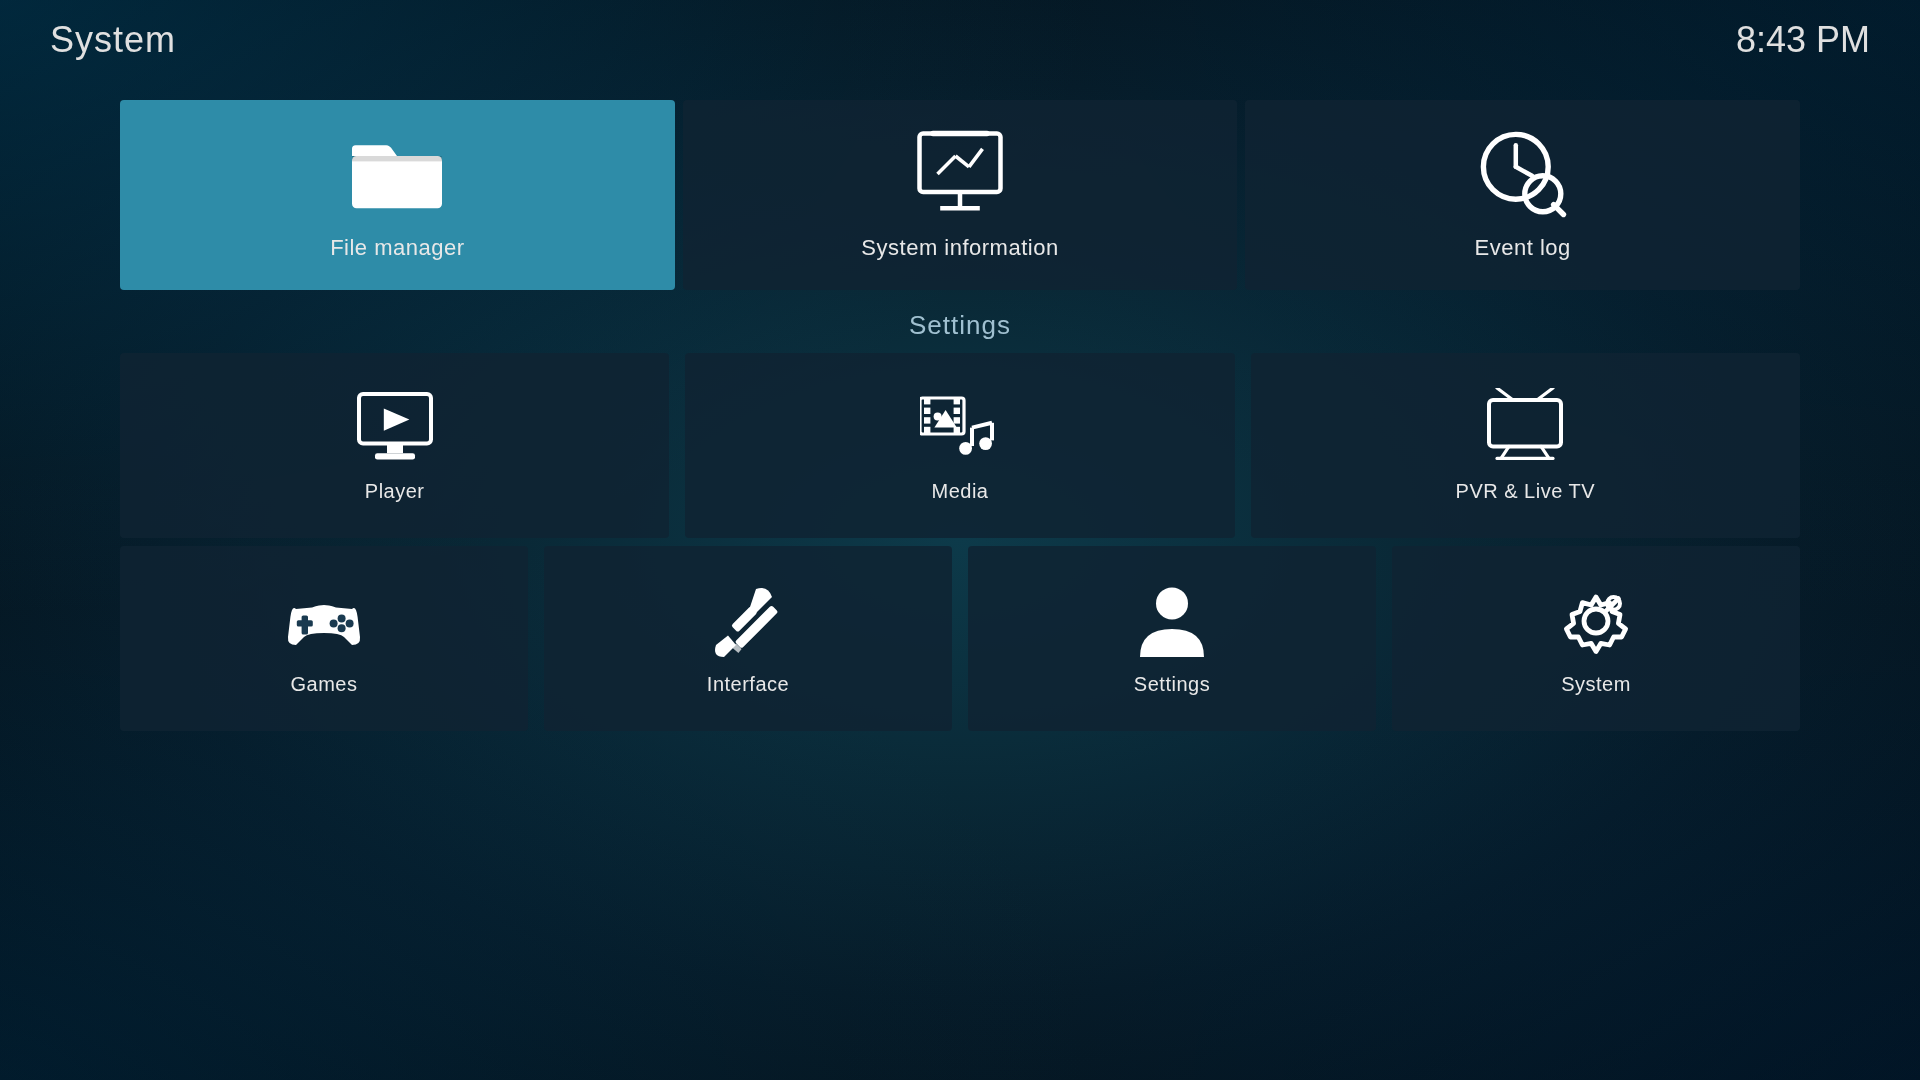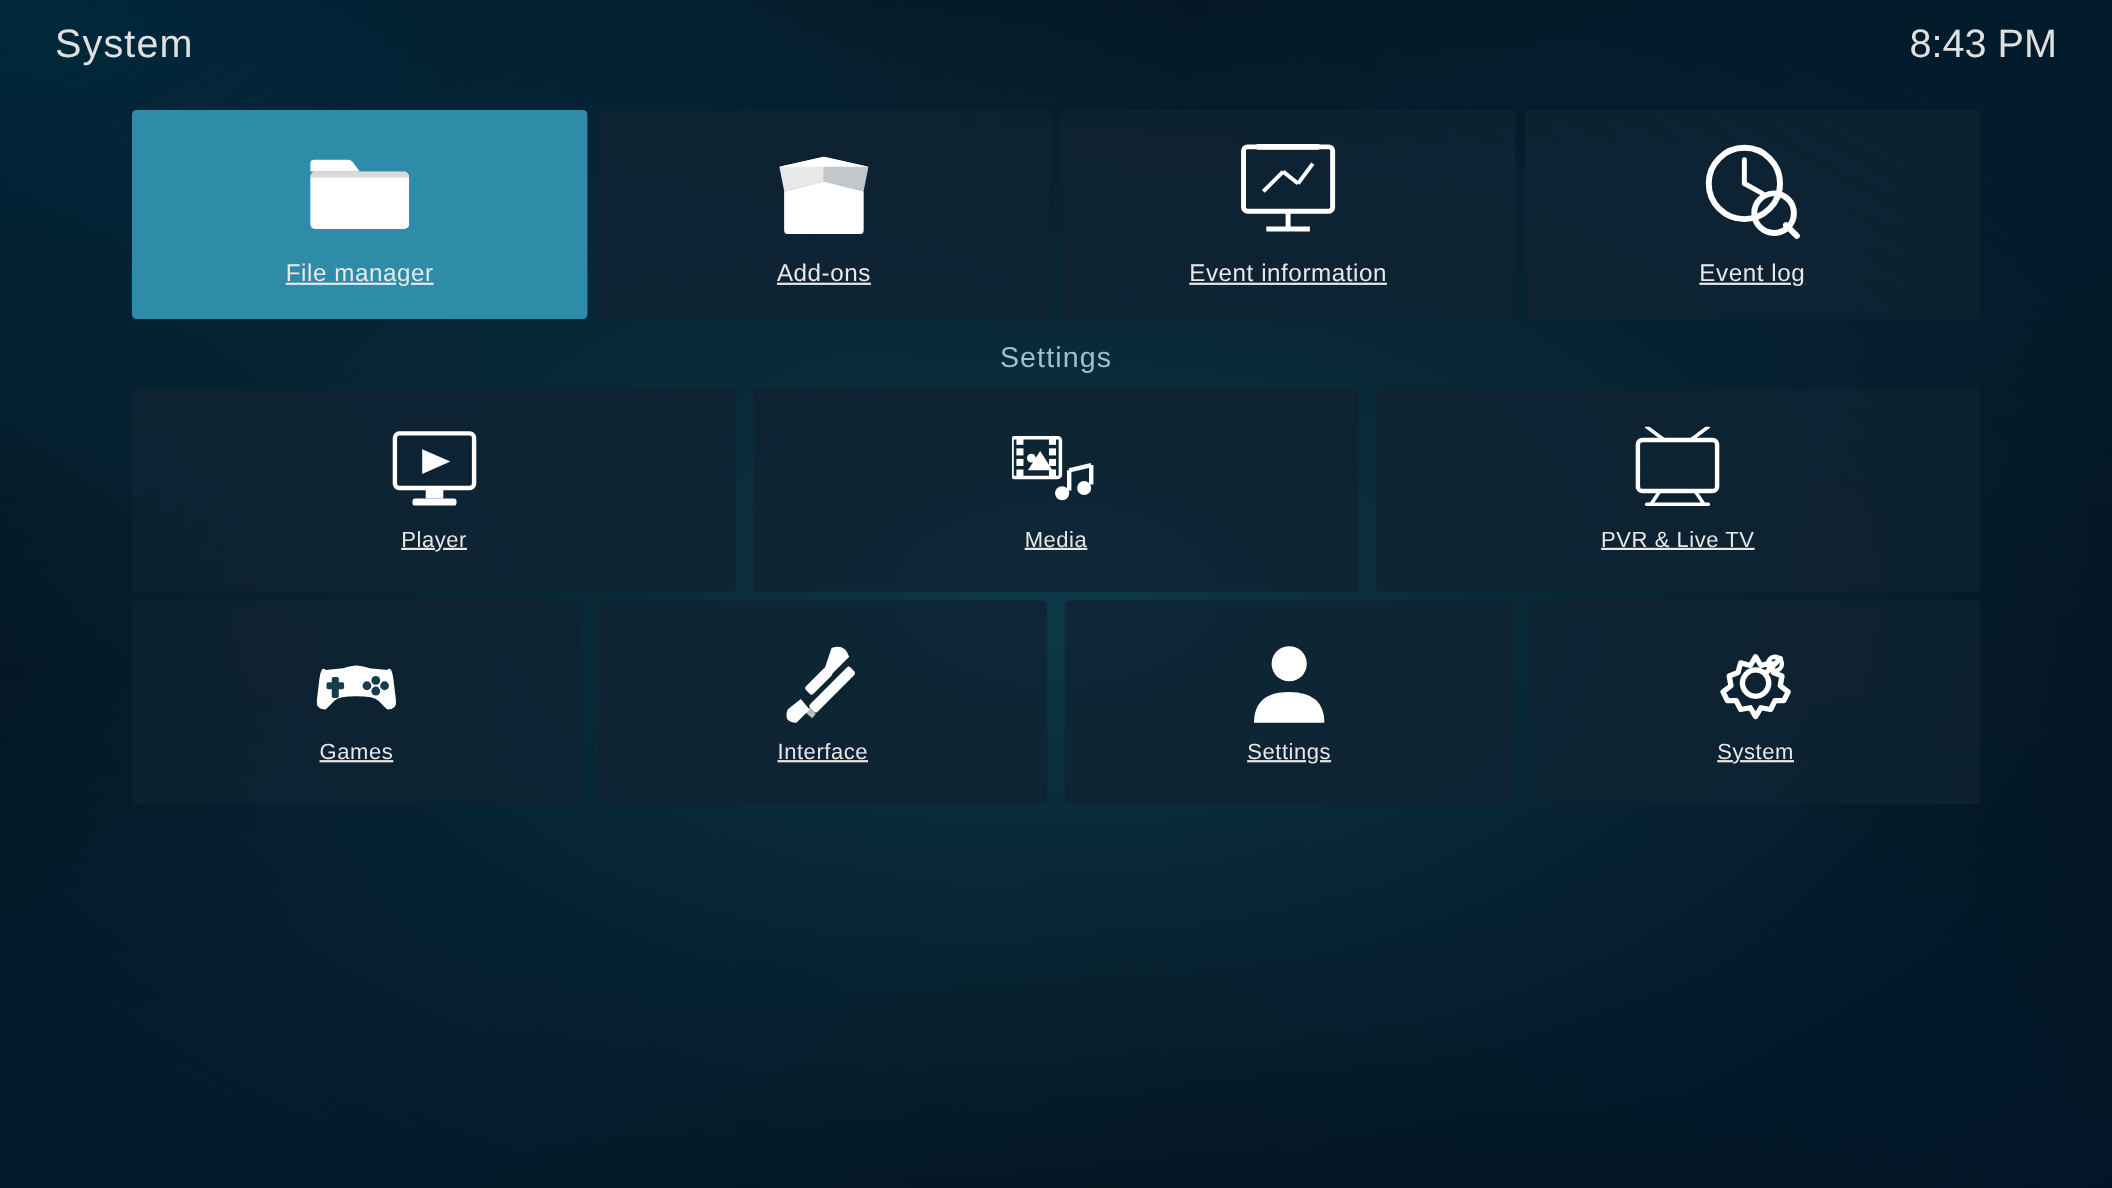--- a/index.html
+++ b/index.html
@@ -97,21 +97,20 @@
       height: 100%;
       fill: white;
     }
 
     .tile-label {
       font-size: 22px;
       font-weight: 300;
       color: #e8e8e8;
       text-align: left;
       letter-spacing: 0.5px;
-      text-decoration: underline;
     }
 
     
     .settings-section {
       margin-top: 20px;
     }
 
     .settings-title {
       text-align: center;
       font-size: 26px;
@@ -174,60 +173,39 @@
           <rect x="0" y="20" width="100" height="58" rx="5" fill="white"></rect>
 
           <path d="M0,20 L0,12 Q0,8 4,8 L38,8 Q42,8 45,13 L50,20 Z" fill="white"></path>
 
           <rect x="0" y="20" width="100" height="6" rx="0" fill="rgba(0,0,0,0.15)"></rect>
         </svg>
       </div>
       <span class="tile-label">File manager</span>
     </div>
 
-    <div class="tile top-tile">
-      <div class="tile-icon">
-        <svg viewBox="0 0 100 90" xmlns="http://www.w3.org/2000/svg">
-
-          <path d="M10,45 L10,85 Q10,88 13,88 L87,88 Q90,88 90,85 L90,45 Z" fill="white"></path>
-
-          <path d="M10,45 L10,85 L50,75 L50,35 Z" fill="rgba(255,255,255,0.85)"></path>
-
-          <path d="M90,45 L90,85 L50,75 L50,35 Z" fill="rgba(255,255,255,0.7)"></path>
-
-          <path d="M10,45 L50,35 L90,45 L50,55 Z" fill="white"></path>
-
-          <path d="M10,45 L5,20 L50,10 L50,35 Z" fill="rgba(255,255,255,0.9)"></path>
-
-          <path d="M90,45 L95,20 L50,10 L50,35 Z" fill="rgba(255,255,255,0.75)"></path>
-
-          <path d="M5,20 L95,20 L50,10 Z" fill="white"></path>
-        </svg>
-      </div>
-      <span class="tile-label">Add-ons</span>
-    </div>
 
     <div class="tile top-tile">
       <div class="tile-icon">
         <svg viewBox="0 0 100 100" xmlns="http://www.w3.org/2000/svg">
 
           <rect x="5" y="5" width="90" height="65" rx="4" fill="none" stroke="white" stroke-width="5"></rect>
 
           <line x1="25" y1="50" x2="45" y2="30" stroke="white" stroke-width="4"></line>
           <line x1="45" y1="30" x2="60" y2="42" stroke="white" stroke-width="4"></line>
           <line x1="60" y1="42" x2="75" y2="22" stroke="white" stroke-width="4"></line>
 
           <line x1="50" y1="70" x2="50" y2="88" stroke="white" stroke-width="5"></line>
 
           <line x1="28" y1="88" x2="72" y2="88" stroke="white" stroke-width="5"></line>
 
           <line x1="20" y1="5" x2="80" y2="5" stroke="white" stroke-width="6" stroke-linecap="round"></line>
         </svg>
       </div>
-      <span class="tile-label">Event information</span>
+      <span class="tile-label">System information</span>
     </div>
 
     <div class="tile top-tile">
       <div class="tile-icon">
         <svg viewBox="0 0 100 100" xmlns="http://www.w3.org/2000/svg">
 
           <circle cx="42" cy="42" r="36" fill="none" stroke="white" stroke-width="6"></circle>
 
           <line x1="42" y1="42" x2="42" y2="18" stroke="white" stroke-width="5" stroke-linecap="round"></line>
           <line x1="42" y1="42" x2="60" y2="52" stroke="white" stroke-width="5" stroke-linecap="round"></line>

